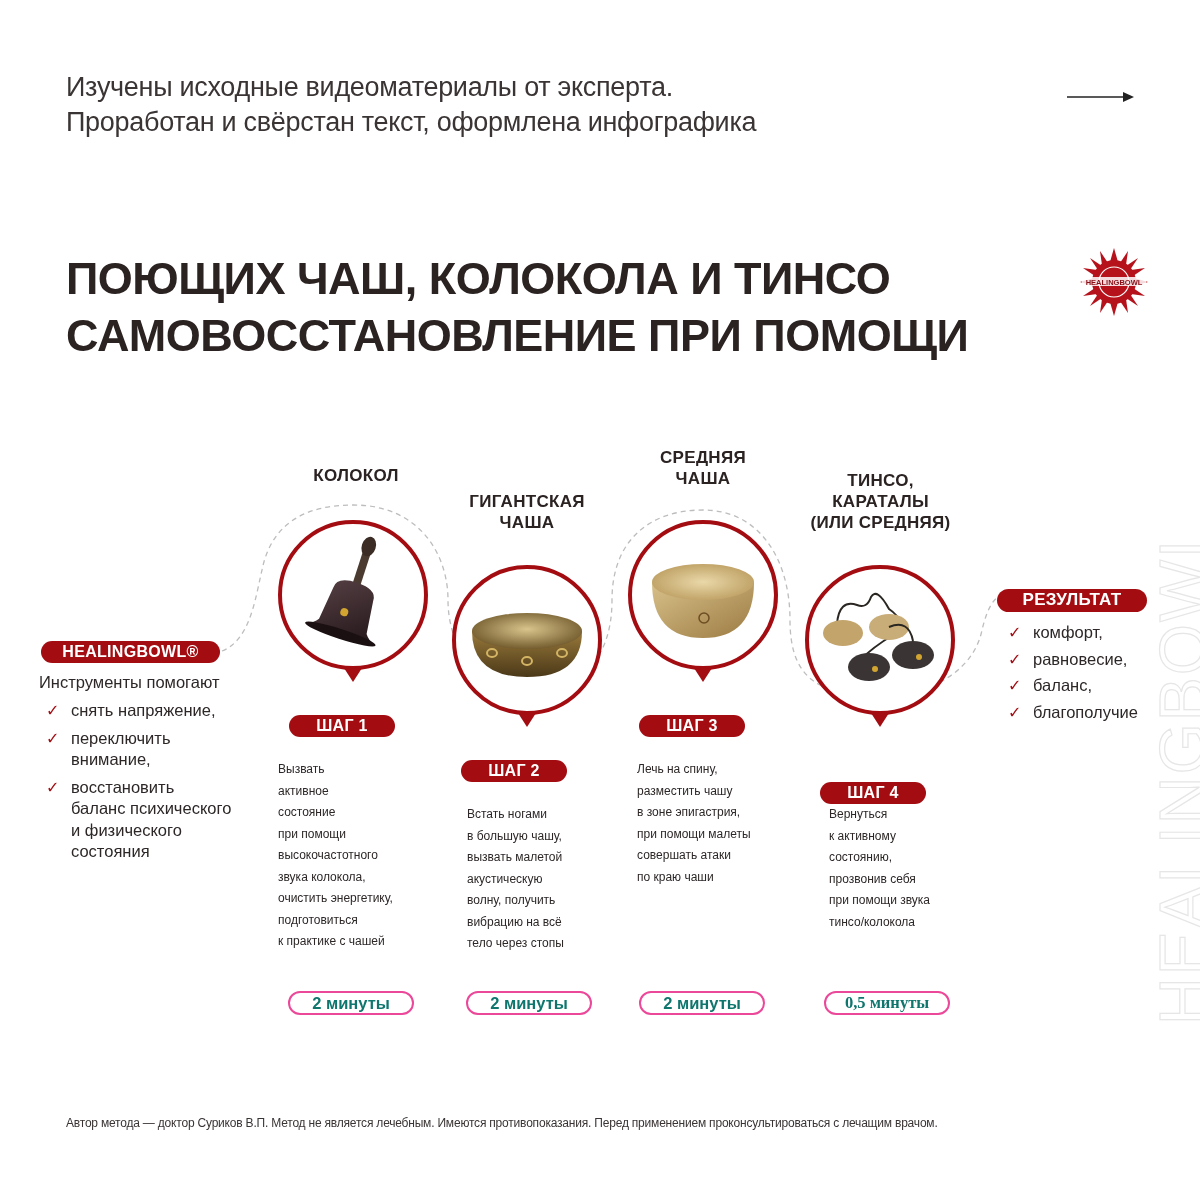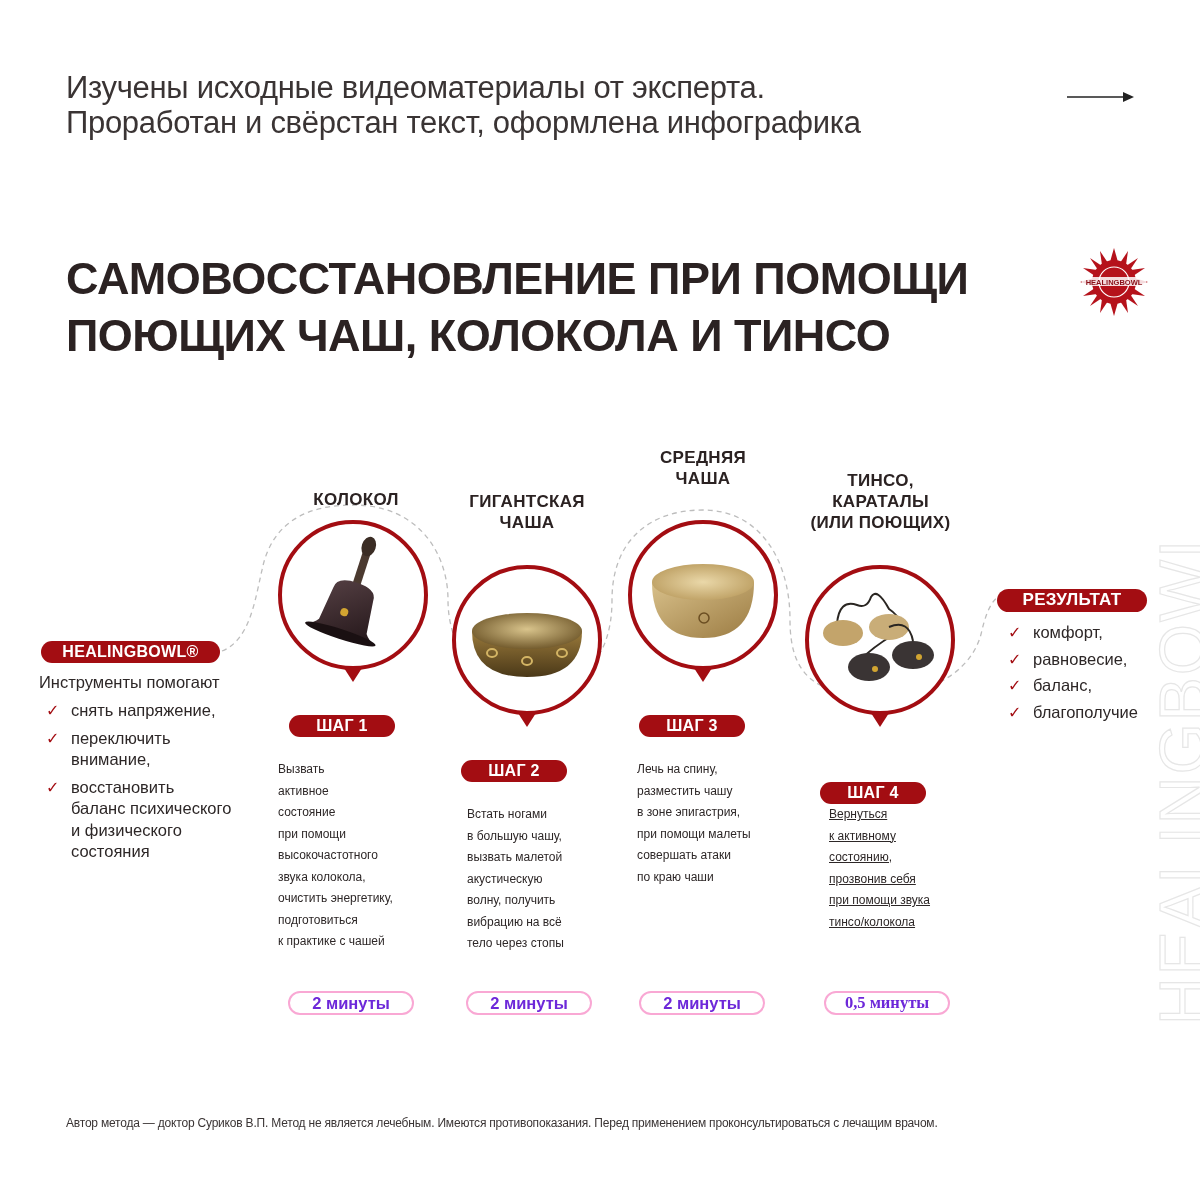--- a/index.html
+++ b/index.html
@@ -1,19 +1,19 @@
 <!DOCTYPE html>
 <html><head>
   <meta charset="utf-8">
   <style>
     * { box-sizing: border-box; margin: 0; padding: 0; }
     html, body { width: 1200px; height: 1200px; background: #ffffff; overflow: hidden; }
     body { position: relative; font-family: "Liberation Sans", "DejaVu Sans", sans-serif; color: #2a2424; }
 
-    .intro { position: absolute; left: 66px; top: 70px; font-size: 31px; line-height: 35px; color: #3a3434; letter-spacing: -0.3px; }
+    .intro { position: absolute; left: 66px; top: 70px; font-size: 27px; line-height: 35px; color: #3a3434; letter-spacing: -0.3px; }
     .intro div { white-space: nowrap; }
 
     .next-arrow { position: absolute; left: 1067px; top: 89px; width: 68px; height: 16px; cursor: pointer; }
 
     .title { position: absolute; left: 66px; top: 250px; font-size: 45px; line-height: 57px; font-weight: 700; color: #2b2222; letter-spacing: -0.5px; }
     .title div { white-space: nowrap; }
 
     .logo { position: absolute; left: 1080px; top: 248px; width: 68px; height: 68px; }
 
     .watermark { position: absolute; left: 1145px; top: 1025px; transform-origin: 0 0; transform: rotate(-90deg);
@@ -39,41 +39,41 @@
 
     .circle { position: absolute; width: 150px; height: 150px; border: 4px solid #a30d12; border-radius: 50%; background: #fff; }
     .circle .tip { position: absolute; left: 50%; bottom: -16px; width: 0; height: 0; margin-left: -9px;
       border-left: 9px solid transparent; border-right: 9px solid transparent; border-top: 14px solid #a30d12; }
     .circle svg { position: absolute; left: 0; top: 0; width: 142px; height: 142px; }
 
     .step-pill { position: absolute; width: 106px; height: 22px; font-size: 16px; }
 
     .step-desc { position: absolute; font-size: 12px; line-height: 21.5px; color: #2d2727; white-space: nowrap; }
 
-    .duration { position: absolute; width: 126px; height: 24px; border: 2px solid #f9a8d4; border-radius: 12px;
-      color: #6d28d9; font-size: 16.5px; font-weight: 700; text-align: center; line-height: 20px; }
+    .duration { position: absolute; width: 126px; height: 24px; border: 2px solid #ec4899; border-radius: 12px;
+      color: #0f766e; font-size: 16.5px; font-weight: 700; text-align: center; line-height: 20px; }
 
     .footer { position: absolute; left: 66px; top: 1115px; font-size: 12px; line-height: 17px; color: #3a3434; white-space: nowrap; letter-spacing: -0.2px; }
   </style>
 </head>
 <body>
 
 <div class="intro">
   <div>Изучены исходные видеоматериалы от эксперта.</div>
   <div>Проработан и свёрстан текст, оформлена инфографика</div>
 </div>
 
 <svg class="next-arrow" viewBox="0 0 68 16">
   <line x1="0" y1="8" x2="58" y2="8" stroke="#222" stroke-width="1.6"></line>
   <polygon points="56,3 67,8 56,13" fill="#222"></polygon>
 </svg>
 
 <div class="title">
+  <div>ПОЮЩИХ ЧАШ, КОЛОКОЛА И ТИНСО</div>
   <div>САМОВОССТАНОВЛЕНИЕ ПРИ ПОМОЩИ</div>
-  <div>ПОЮЩИХ ЧАШ, КОЛОКОЛА И ТИНСО</div>
 </div>
 
 <svg class="logo" viewBox="0 0 68 68">
   <g fill="#b5121b">
     <polygon points="34,0 38,14 30,14"></polygon>
     <polygon points="34,68 38,54 30,54"></polygon>
     <polygon points="0,34 14,30 14,38"></polygon>
     <polygon points="68,34 54,30 54,38"></polygon>
     <polygon points="10,10 22,18 18,22"></polygon>
     <polygon points="58,10 46,18 50,22"></polygon>
@@ -114,21 +114,21 @@
   </li>
   <li>
     <span class="chk">✓</span>
     <div>восстановить</div>
     <div>баланс психического</div>
     <div>и физического</div>
     <div>состояния</div>
   </li>
 </ul>
 
-<div class="step-title" style="left:283px; top:465px; width:146px;margin-top:24px;">
+<div class="step-title" style="left:283px; top:465px; width:146px;">
   <div>КОЛОКОЛ</div>
 </div>
 <div class="circle" style="left:278px; top:520px;">
   <svg viewBox="0 0 142 142">
     <defs>
       <linearGradient id="bellG" x1="0" y1="0" x2="1" y2="1">
         <stop offset="0" stop-color="#5a4448"></stop>
           <stop offset="1" stop-color="#221518"></stop>
       </linearGradient>
     </defs>
@@ -221,37 +221,37 @@
   <div>в зоне эпигастрия,</div>
   <div>при помощи малеты</div>
   <div>совершать атаки</div>
   <div>по краю чаши</div>
 </div>
 <div class="duration" style="left:639px; top:991px;">2 минуты</div>
 
 <div class="step-title" style="left:798px; top:470px; width:165px;">
   <div>ТИНСО,</div>
   <div>КАРАТАЛЫ</div>
-  <div>(ИЛИ ПОЮЩИХ)</div>
+  <div>(ИЛИ СРЕДНЯЯ)</div>
 </div>
 <div class="circle" style="left:805px; top:565px;">
   <svg viewBox="0 0 142 142">
     <path d="M28 55 Q30 30 48 36 Q58 40 62 28 Q68 18 80 40 Q98 52 84 66 Q64 78 50 92 Q44 100 48 104" fill="none" stroke="#2a2622" stroke-width="2"></path>
     <ellipse cx="34" cy="64" rx="20" ry="13" fill="#c3a46b"></ellipse>
     <ellipse cx="80" cy="58" rx="20" ry="13" fill="#c9ad78"></ellipse>
     <ellipse cx="60" cy="98" rx="21" ry="14" fill="#3a3434"></ellipse>
     <ellipse cx="104" cy="86" rx="21" ry="14" fill="#3a3434"></ellipse>
     <circle cx="66" cy="100" r="3" fill="#d2a531"></circle>
     <circle cx="110" cy="88" r="3" fill="#d2a531"></circle>
     <path d="M80 58 Q100 50 104 72" fill="none" stroke="#2a2622" stroke-width="2"></path>
   </svg>
   <div class="tip"></div>
 </div>
 <div class="pill step-pill" style="left:820px; top:760px;margin-top:22px;">ШАГ 4</div>
-<div class="step-desc" style="left:829px; top:804px;text-decoration:underline;">
+<div class="step-desc" style="left:829px; top:804px;">
   <div>Вернуться</div>
   <div>к активному</div>
   <div>состоянию,</div>
   <div>прозвонив себя</div>
   <div>при помощи звука</div>
   <div>тинсо/колокола</div>
 </div>
 <div class="duration" style="left:824px; top:991px;font-family:Liberation Serif, serif;">0,5 минуты</div>
 
 <div class="pill result-pill">РЕЗУЛЬТАТ</div>

